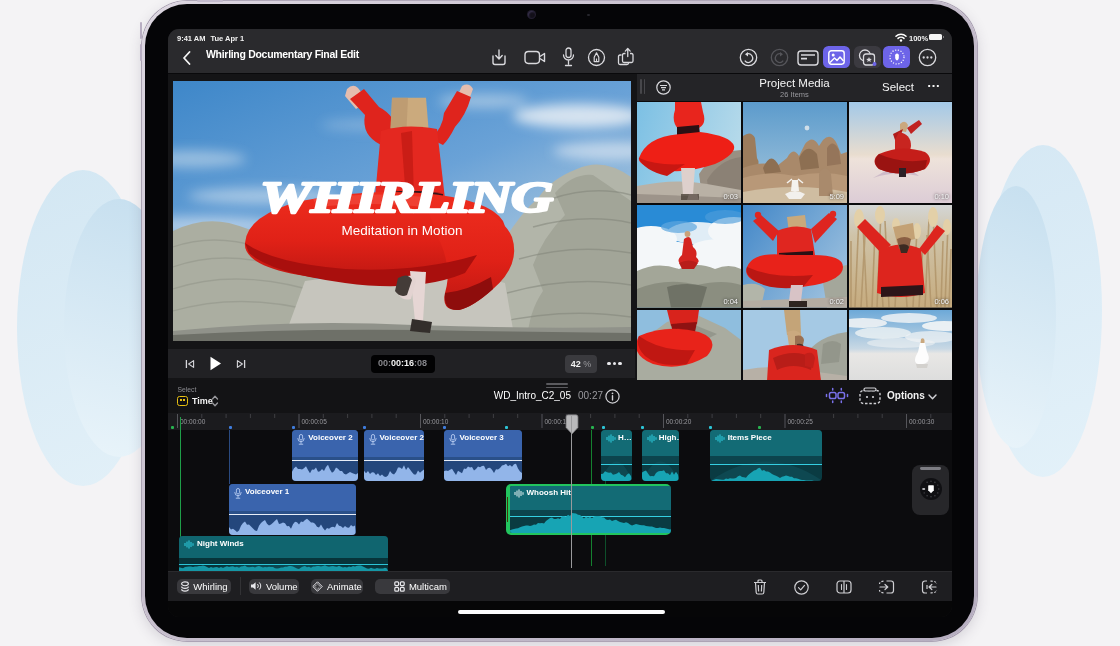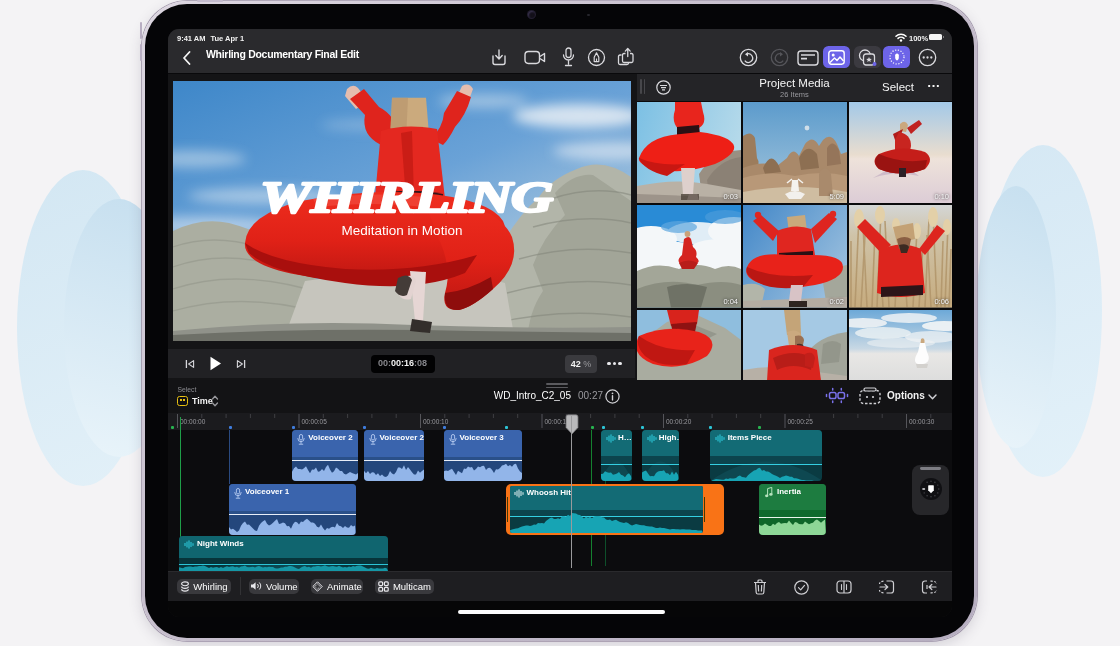--- a/index.html
+++ b/index.html
@@ -676,21 +676,21 @@
 <svg style="position:absolute;left:5px;top:3.5px;" width="8" height="11" viewBox="0 0 8 11">
               <rect x="2.4" y="0.5" width="3.2" height="5.5" rx="1.6" fill="none" stroke="#b9cdf2" stroke-width="0.9"></rect>
               <path d="M0.8 4.5 A3.2 3.2 0 0 0 7.2 4.5 M4 7.8 L4 9.4 M2.2 10.2 L5.8 10.2" fill="none" stroke="#b9cdf2" stroke-width="0.9" stroke-linecap="round"></path>
             </svg>
 <div class="cliplabel" style="left:16px;">Voiceover 1</div>
 <svg style="position:absolute;left:0;top:30.5px;" width="127" height="22" viewBox="0 0 127 22">
               <polygon points="0,22 0.0,11.9 2.0,14.4 4.0,13.8 6.0,15.3 8.0,17.0 10.0,15.6 12.0,10.7 14.0,8.1 16.0,6.6 18.0,9.8 20.0,9.5 22.0,11.4 24.0,13.4 26.0,15.4 28.0,16.0 30.0,10.8 32.0,8.0 34.0,6.2 36.0,5.0 38.0,8.8 40.0,10.6 42.0,9.4 44.0,7.8 46.0,5.7 48.0,4.0 50.0,9.0 52.0,8.4 54.0,7.6 56.0,8.2 58.0,11.2 60.0,11.0 62.0,13.8 64.0,9.3 66.0,6.7 68.0,7.3 70.0,9.6 72.0,6.5 74.0,7.0 76.0,4.9 78.0,3.7 80.0,5.5 82.0,7.5 84.0,7.5 86.0,8.7 88.0,11.7 90.0,12.6 92.0,9.4 94.0,13.1 96.0,15.6 98.0,12.9 100.0,13.7 102.0,12.3 104.0,11.8 106.0,12.4 108.0,7.9 110.0,10.8 112.0,11.2 114.0,13.1 116.0,11.1 118.0,12.5 120.0,12.8 122.0,10.0 124.0,11.4 126.0,10.5 127,22" fill="#92b5e9"></polygon>
             </svg>
 </div>
 
-<div class="clip" style="left:337.5px;top:54.5px;width:218px;height:51px;background:#f97316;border-radius:5px;">
+<div class="clip" style="left:337.5px;top:54.5px;width:165px;height:51px;background:#22c55e;border-radius:5px;">
 <div style="position:absolute;left:4px;top:2px;width:193px;height:47px;background:#0a3b42;border-radius:2px;overflow:hidden;">
 <div style="position:absolute;left:0;top:0;width:100%;height:24px;background:#136b75;"></div>
 <div style="position:absolute;left:0;top:24px;width:100%;height:7px;background:#0c444d;"></div>
 <div style="position:absolute;left:0;top:29.5px;width:100%;height:1.2px;background:#35cfe2;"></div>
 <svg style="position:absolute;left:4px;top:3px;" width="10" height="9" viewBox="0 0 10 9">
                 <g stroke="#e8f4f5" stroke-width="1" stroke-linecap="round">
                   <path d="M1 3.4 L1 5.6"></path>
                   <path d="M3 2 L3 7"></path>
                   <path d="M5 0.8 L5 8.2"></path>
                   <path d="M7 2.4 L7 6.6"></path>
@@ -699,34 +699,20 @@
               </svg>
 <div class="cliplabel" style="left:17px;top:2px;">Whoosh Hit</div>
 <svg style="position:absolute;left:0;top:21px;" width="193" height="26" viewBox="0 0 193 26">
                 <polygon points="0,26 0.0,23.3 2.0,22.6 4.0,21.9 6.0,21.5 8.0,21.3 10.0,20.3 12.0,19.4 14.0,19.0 16.0,18.6 18.0,18.6 20.0,19.0 22.0,18.4 24.0,17.4 26.0,17.7 28.0,16.1 30.0,16.2 32.0,16.1 34.0,16.5 36.0,13.9 38.0,12.6 40.0,11.1 42.0,10.6 44.0,12.1 46.0,12.0 48.0,11.3 50.0,12.0 52.0,9.2 54.0,9.3 56.0,10.1 58.0,7.8 60.0,9.0 62.0,6.1 64.0,6.2 66.0,6.5 68.0,7.8 70.0,8.1 72.0,9.7 74.0,11.5 76.0,9.6 78.0,10.8 80.0,9.7 82.0,11.2 84.0,9.6 86.0,8.9 88.0,9.1 90.0,9.3 92.0,10.2 94.0,10.4 96.0,12.6 98.0,13.1 100.0,12.5 102.0,14.0 104.0,13.2 106.0,12.8 108.0,13.9 110.0,14.9 112.0,15.4 114.0,16.1 116.0,15.2 118.0,16.1 120.0,17.5 122.0,18.4 124.0,17.8 126.0,17.0 128.0,17.5 130.0,18.0 132.0,18.2 134.0,18.2 136.0,19.1 138.0,19.2 140.0,19.4 142.0,19.5 144.0,20.3 146.0,20.9 148.0,21.1 150.0,20.6 152.0,21.0 154.0,21.1 156.0,21.5 158.0,22.1 160.0,22.5 162.0,22.1 164.0,22.0 166.0,22.3 168.0,22.3 170.0,22.4 172.0,22.3 174.0,22.2 176.0,22.6 178.0,22.5 180.0,22.6 182.0,22.9 184.0,22.9 186.0,23.1 188.0,23.4 190.0,23.6 192.0,23.5 193,26" fill="#17a4b4"></polygon>
               </svg>
 </div>
 <div style="position:absolute;left:1.5px;top:13px;width:1.4px;height:25px;background:#433a06;"></div>
 <div style="position:absolute;left:198px;top:13px;width:1.4px;height:25px;background:#433a06;"></div>
 </div>
 
-<div class="clip" style="left:591px;top:54.5px;width:67.3px;height:51px;background:#0e6629;">
-<div style="position:absolute;left:0;top:0;width:100%;height:26px;background:#1d7c40;"></div>
-<div style="position:absolute;left:0;top:26px;width:100%;height:7px;background:#0f6a2d;"></div>
-<div style="position:absolute;left:0;top:32.5px;width:100%;height:1.2px;background:#e9f6ec;"></div>
-<svg style="position:absolute;left:6px;top:3px;" width="8" height="11" viewBox="0 0 8 11">
-              <path d="M2.6 8.6 L2.6 1.6 L6.8 0.4 L6.8 7.2" fill="none" stroke="#b6e3bd" stroke-width="1"></path>
-              <ellipse cx="1.7" cy="8.8" rx="1.7" ry="1.4" fill="#b6e3bd"></ellipse>
-              <ellipse cx="5.9" cy="7.4" rx="1.7" ry="1.4" fill="#b6e3bd"></ellipse>
-            </svg>
-<div class="cliplabel" style="left:18px;">Inertia</div>
-<svg style="position:absolute;left:0;top:34px;" width="67.3" height="17" viewBox="0 0 67.3 17">
-              <polygon points="0,17 0.0,6.6 2.0,7.7 4.0,7.2 6.0,5.4 8.0,6.8 10.0,7.9 12.0,8.1 14.0,5.7 16.0,6.9 18.0,5.0 20.0,4.0 22.0,5.8 24.0,5.2 26.0,5.1 28.0,5.3 30.0,2.6 32.0,5.0 34.0,7.1 36.0,4.1 38.0,4.6 40.0,6.0 42.0,6.3 44.0,6.3 46.0,3.5 48.0,5.1 50.0,6.2 52.0,5.2 54.0,4.7 56.0,2.4 58.0,1.5 60.0,3.0 62.0,4.8 64.0,3.0 66.0,1.5 67,17" fill="#8ed797"></polygon>
-            </svg>
-</div>
 
 <div class="clip" style="left:11.1px;top:106.6px;width:208.8px;height:35px;border-radius:4px 4px 0 0;background:#07343a;">
 <div style="position:absolute;left:0;top:0;width:100%;height:22px;background:#10656f;"></div>
 <svg style="position:absolute;left:0;top:22px;" width="208.8" height="13" viewBox="0 0 208.8 13" preserveAspectRatio="none">
 <polygon points="0,13 70,6.5 139,6.5 208.8,13" fill="#0b4750"></polygon>
 <path d="M0 13 L70 6.5 M208.8 13 L139 6.5" stroke="#0a3f47" stroke-width="1"></path>
 </svg>
 <div style="position:absolute;left:0;top:27.5px;width:100%;height:1.2px;background:#2cc4d6;"></div>
 <svg style="position:absolute;left:0;top:27px;" width="208.8" height="8" viewBox="0 0 208.8 8">
               <polygon points="0,8 0.0,4.3 2.0,4.8 4.0,5.3 6.0,4.0 8.0,3.8 10.0,3.4 12.0,3.5 14.0,3.9 16.0,3.4 18.0,3.4 20.0,3.0 22.0,2.9 24.0,2.5 26.0,3.1 28.0,4.1 30.0,4.9 32.0,4.1 34.0,4.8 36.0,4.2 38.0,3.9 40.0,4.9 42.0,4.0 44.0,5.0 46.0,3.9 48.0,3.2 50.0,4.1 52.0,3.5 54.0,3.2 56.0,4.2 58.0,3.8 60.0,4.7 62.0,3.6 64.0,3.3 66.0,2.4 68.0,3.9 70.0,4.3 72.0,4.0 74.0,3.7 76.0,4.5 78.0,3.5 80.0,2.9 82.0,3.7 84.0,4.6 86.0,4.0 88.0,4.2 90.0,3.8 92.0,3.9 94.0,4.1 96.0,5.2 98.0,5.6 100.0,5.2 102.0,4.4 104.0,4.4 106.0,3.7 108.0,3.7 110.0,3.0 112.0,2.9 114.0,3.6 116.0,4.6 118.0,5.4 120.0,6.0 122.0,4.6 124.0,3.6 126.0,3.1 128.0,4.3 130.0,3.8 132.0,4.7 134.0,3.6 136.0,3.4 138.0,3.0 140.0,3.1 142.0,3.5 144.0,2.9 146.0,2.2 148.0,3.3 150.0,3.7 152.0,3.2 154.0,3.1 156.0,3.5 158.0,3.8 160.0,2.8 162.0,3.7 164.0,4.4 166.0,3.9 168.0,4.4 170.0,3.4 172.0,4.0 174.0,3.0 176.0,3.6 178.0,2.8 180.0,2.6 182.0,2.5 184.0,3.6 186.0,4.5 188.0,5.4 190.0,5.7 192.0,4.8 194.0,5.5 196.0,5.7 198.0,5.0 200.0,5.5 202.0,5.4 204.0,5.6 206.0,4.7 208.0,5.4 209,8" fill="#1597a6"></polygon>
@@ -786,21 +772,21 @@
         </div>
         <div class="btn" style="left:142.6px;top:6.5px;width:52.6px;height:15.5px;">
           <svg width="11" height="11" viewBox="0 0 11 11">
               <g fill="none" stroke="#e8e8ec" stroke-width="1">
                 <path d="M5.5 0.8 L10.2 5.5 L5.5 10.2 L0.8 5.5 Z"></path>
                 <path d="M5.5 2.8 L8.2 5.5 L5.5 8.2 L2.8 5.5 Z" stroke-dasharray="1 0.8"></path>
               </g>
             </svg>
           <span>Animate</span>
         </div>
-        <div class="btn" style="left:206.7px;top:6.5px;width:59.5px;height:15.5px;">
+        <div class="btn" style="left:206.7px;top:6.5px;width:59.5px;height:15.5px;padding-left:16px;">
           <svg width="11" height="11" viewBox="0 0 11 11">
               <g fill="none" stroke="#e8e8ec" stroke-width="1.2">
                 <rect x="0.8" y="0.8" width="3.8" height="3.8" rx="1"></rect>
                 <rect x="6.4" y="0.8" width="3.8" height="3.8" rx="1"></rect>
                 <rect x="0.8" y="6.4" width="3.8" height="3.8" rx="1"></rect>
                 <rect x="6.4" y="6.4" width="3.8" height="3.8" rx="1"></rect>
               </g>
             </svg>
           <span>Multicam</span>
         </div>

